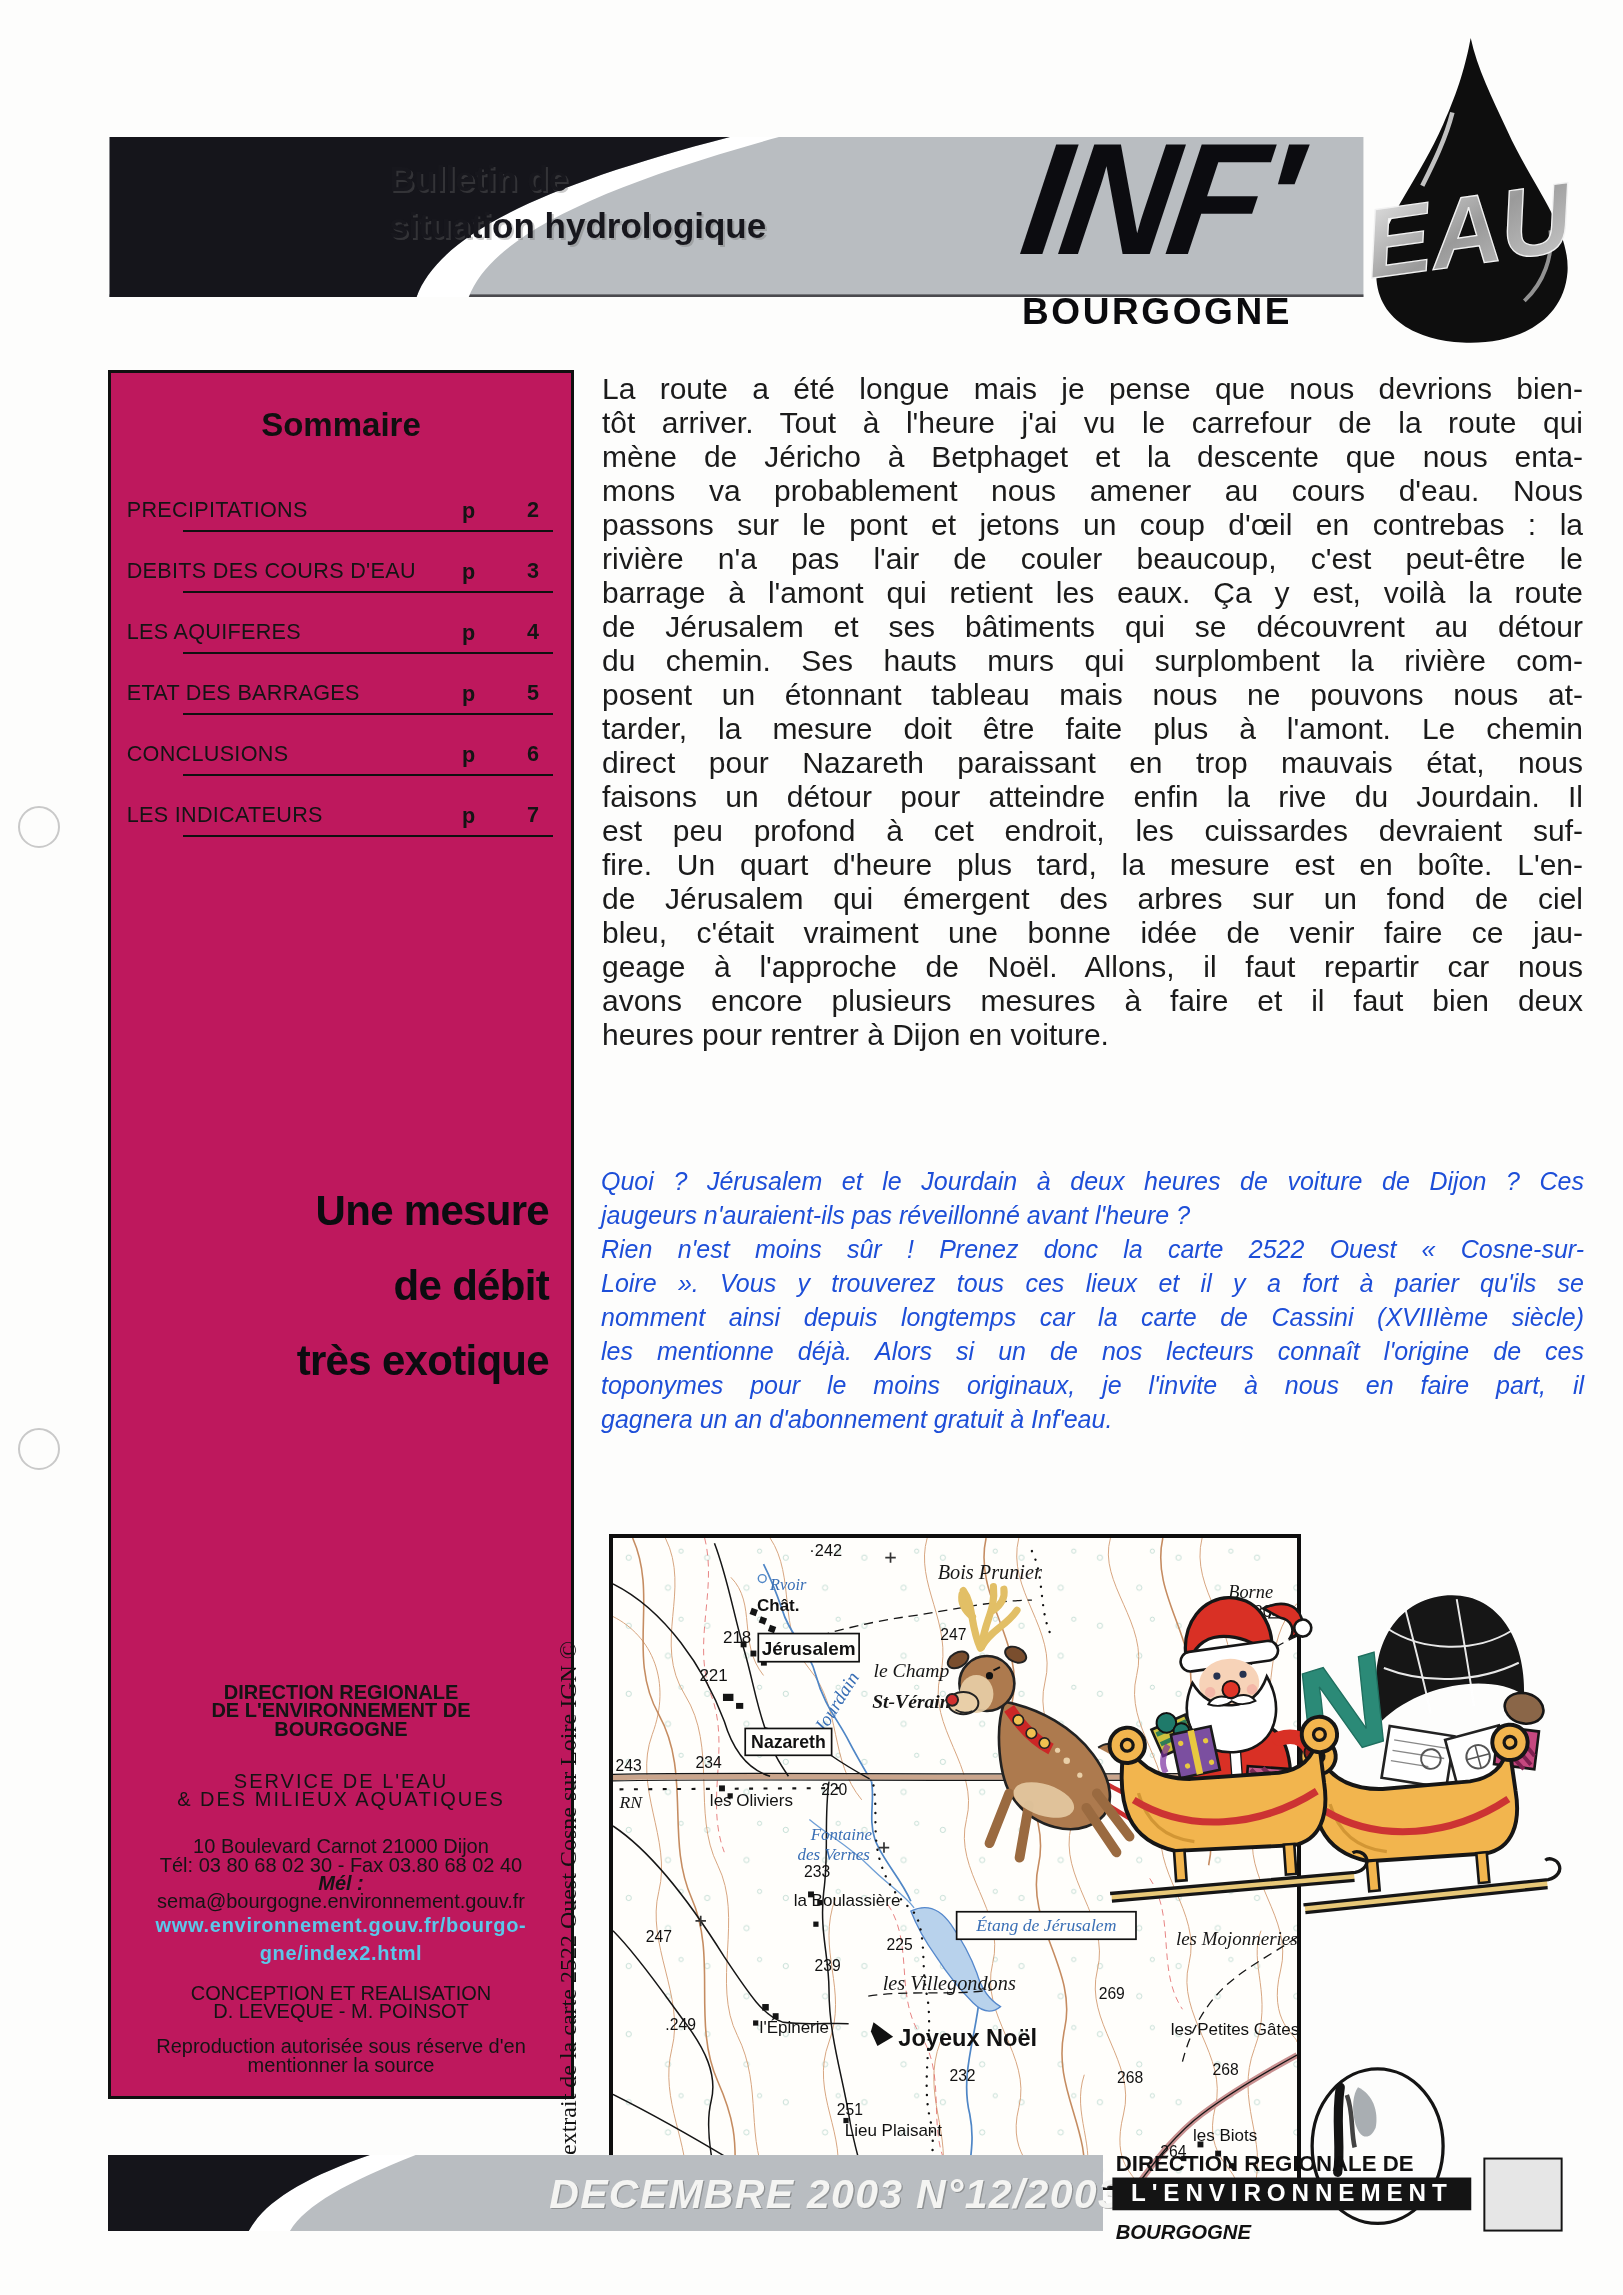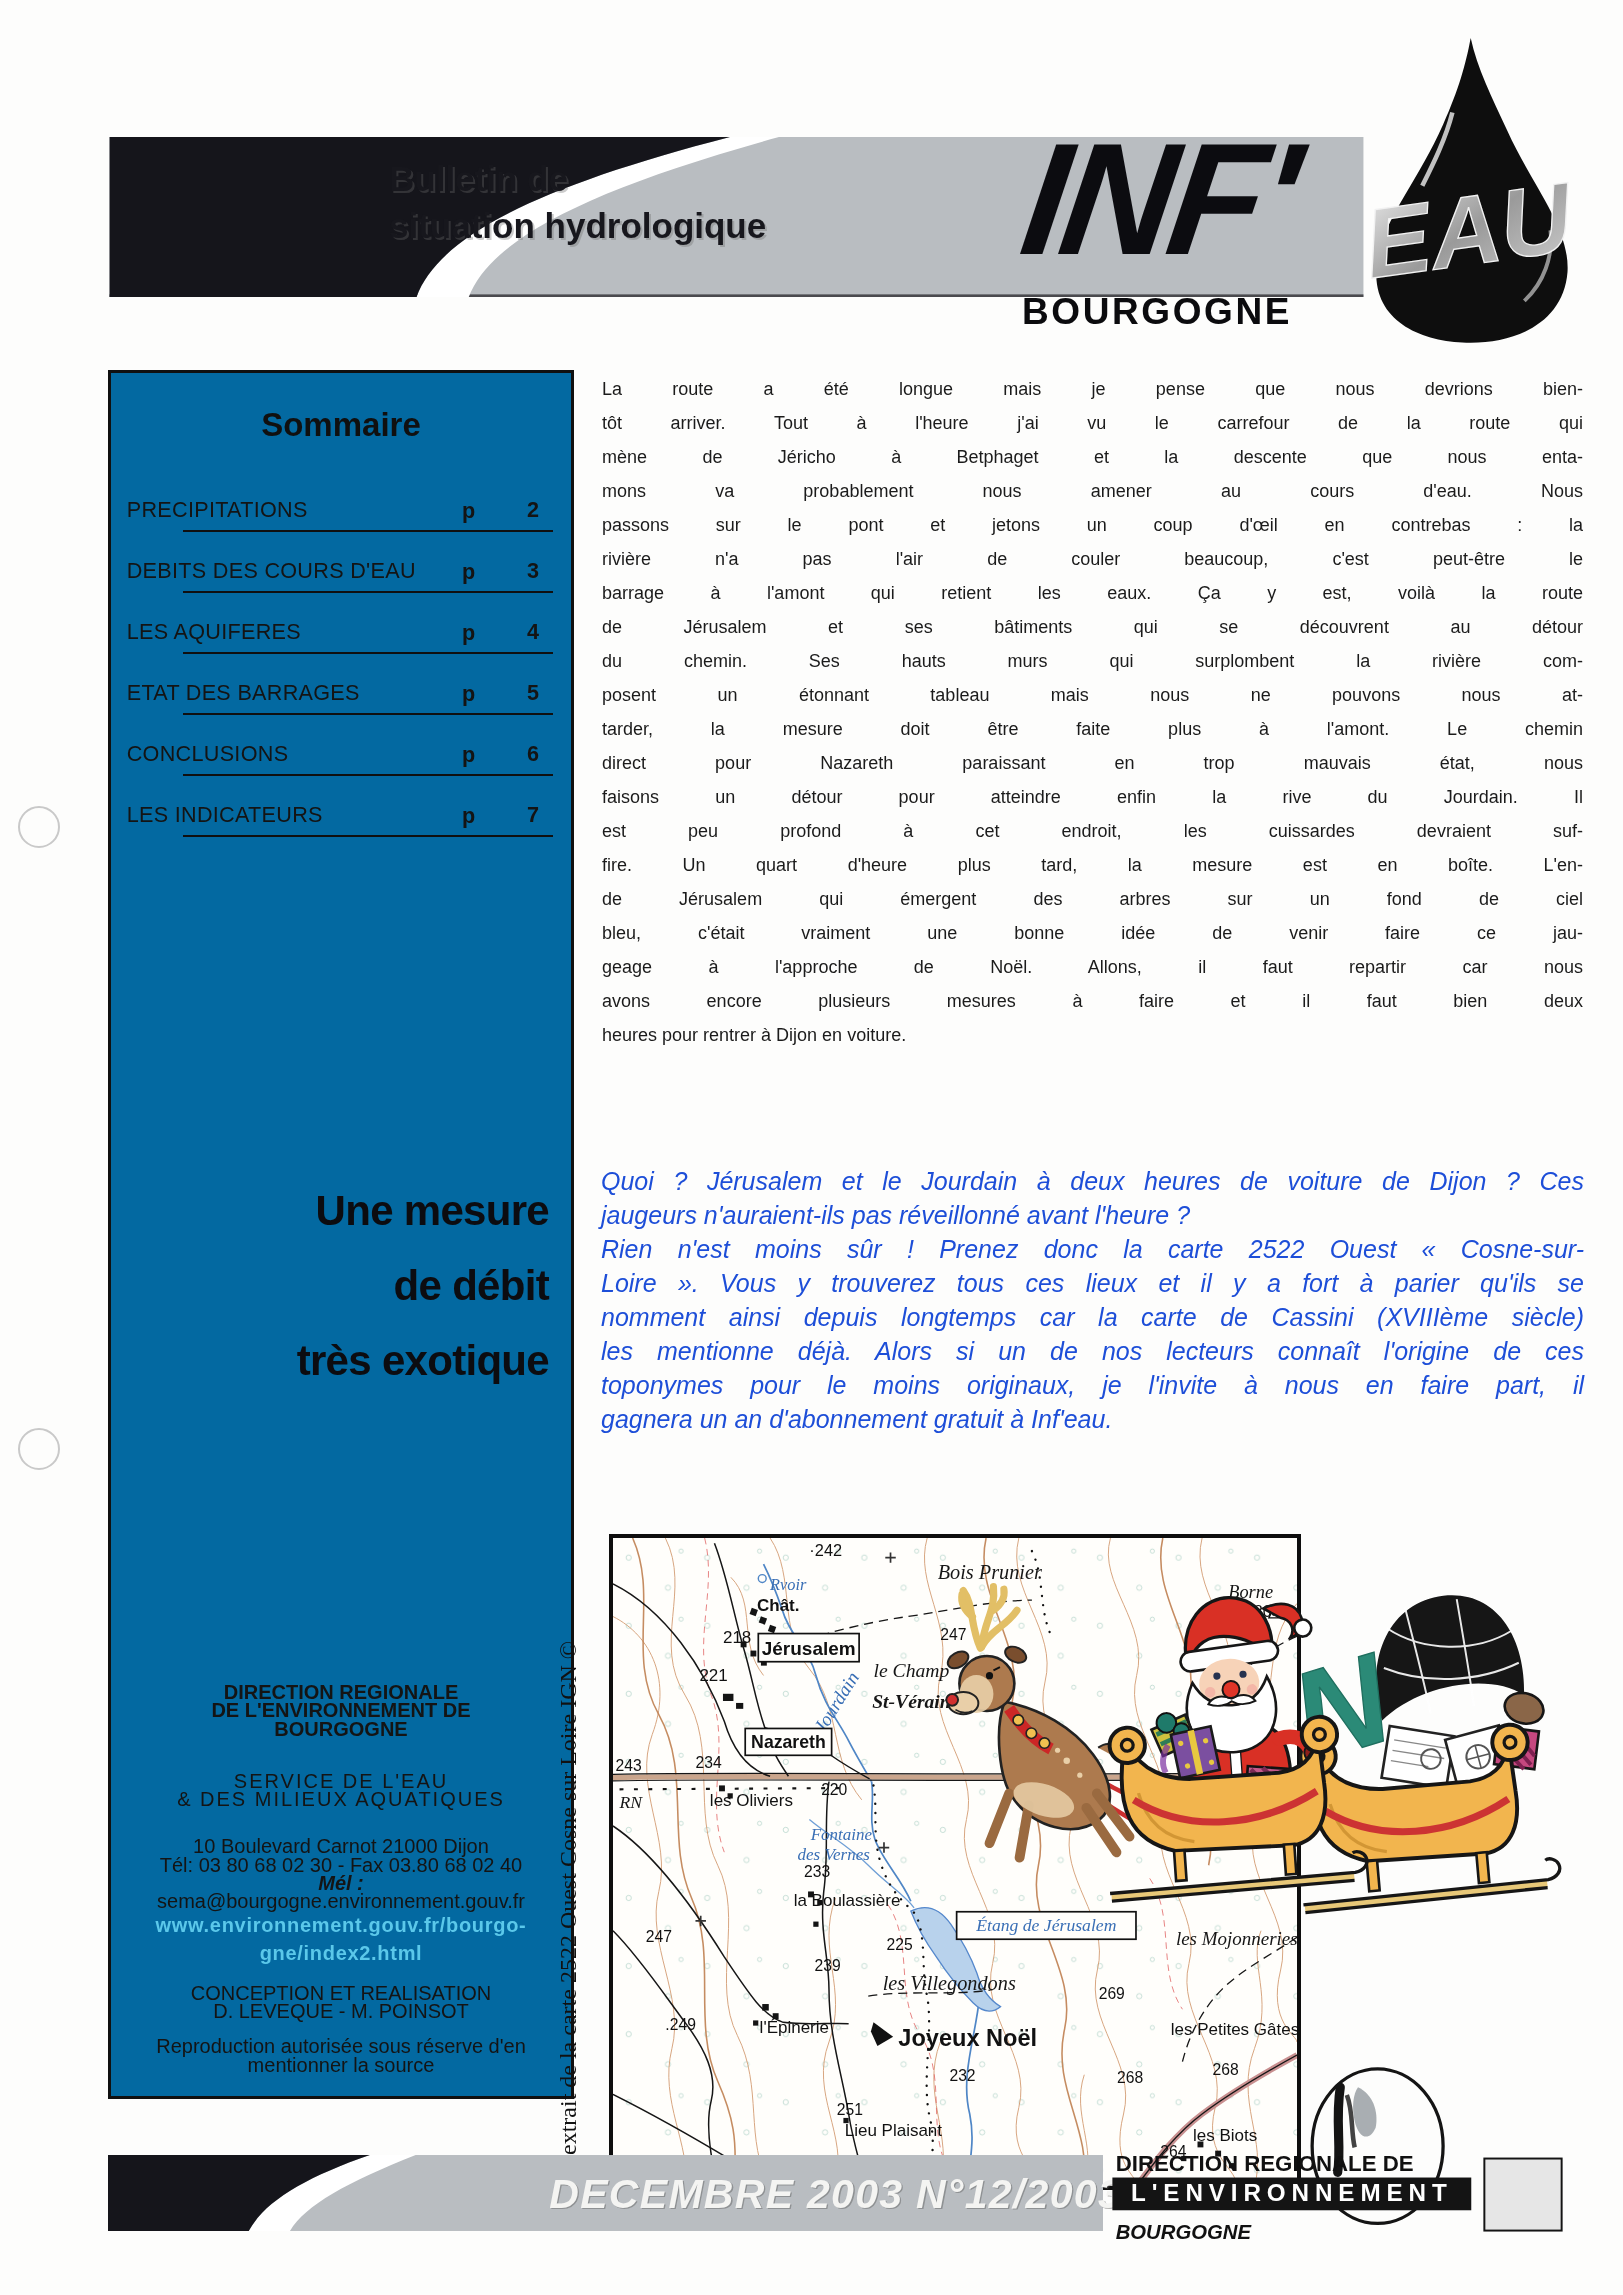--- a/index.html
+++ b/index.html
@@ -18,21 +18,21 @@
   .logo-bourgogne{position:absolute;left:1022px;top:291px;width:347px;
     font-size:37px;font-weight:bold;letter-spacing:2.6px;color:#0b0b0e;}
   .logo-drop{position:absolute;left:1354px;top:34px;width:236px;height:314px;}
 
   
   .punch{position:absolute;width:38px;height:38px;border:2.6px solid #c9c9c9;border-radius:50%;
     background:#fdfdfc;}
 
   
   .leftcol{position:absolute;left:108px;top:370px;width:466px;height:1729px;
-    border:3.3px solid #101010;background:#0369a1;box-sizing:border-box;}
+    border:3.3px solid #101010;background:#be185d;box-sizing:border-box;}
   .som-title{position:absolute;left:0;top:33px;width:100%;text-align:center;
     font-size:33px;font-weight:bold;color:#101010;}
   .toc{position:absolute;left:0;top:124px;width:100%;}
   .toc-row{position:relative;height:61px;}
   .toc-label{position:absolute;left:15.7px;top:0;font-size:21.6px;font-weight:normal;letter-spacing:0.3px;}
   .toc-p{position:absolute;left:351px;top:1.3px;font-size:21.6px;font-weight:bold;}
   .toc-num{position:absolute;left:380px;top:0;width:48px;text-align:right;font-size:21.6px;font-weight:bold;}
   .toc-rule{position:absolute;left:72px;right:18.3px;top:33px;border-top:2px solid #101010;}
   .art-title{position:absolute;right:22px;top:800px;width:419px;text-align:right;
     font-size:42px;font-weight:bold;line-height:75px;color:#0c0c10;letter-spacing:-0.7px;}
@@ -41,21 +41,21 @@
   .org .sp{letter-spacing:2px;}
   .org .gap-l{margin-top:34px;}
   .org .gap-m{margin-top:29px;}
   .org .gap-s{margin-top:17px;}
   .weblink{color:#5bc8ea;font-weight:bold;letter-spacing:0.7px;line-height:28px;
     cursor:pointer;}
   .mel{font-weight:bold;font-style:italic;}
 
   
   .body-text{position:absolute;left:602px;top:372px;width:981px;}
-  .body-text .ln{height:34px;font-size:18px;line-height:34px;color:#1b1b1b;
+  .body-text .ln{height:34px;font-size:30px;line-height:34px;color:#1b1b1b;
     text-align:justify;text-align-last:justify;white-space:nowrap;}
   .body-text .ln.last{text-align-last:left;}
   .italic-text{position:absolute;left:601px;top:1164px;width:983px;}
   .italic-text .ln{height:34px;font-size:25px;line-height:34px;font-style:italic;color:#1d4ed8;
     text-align:justify;text-align-last:justify;white-space:nowrap;}
   .italic-text .ln.lastfree{text-align-last:left;}
 
   
   .map-caption{position:absolute;left:555px;top:2155px;width:649px;height:30px;
     transform:rotate(-90deg);transform-origin:0 0;

